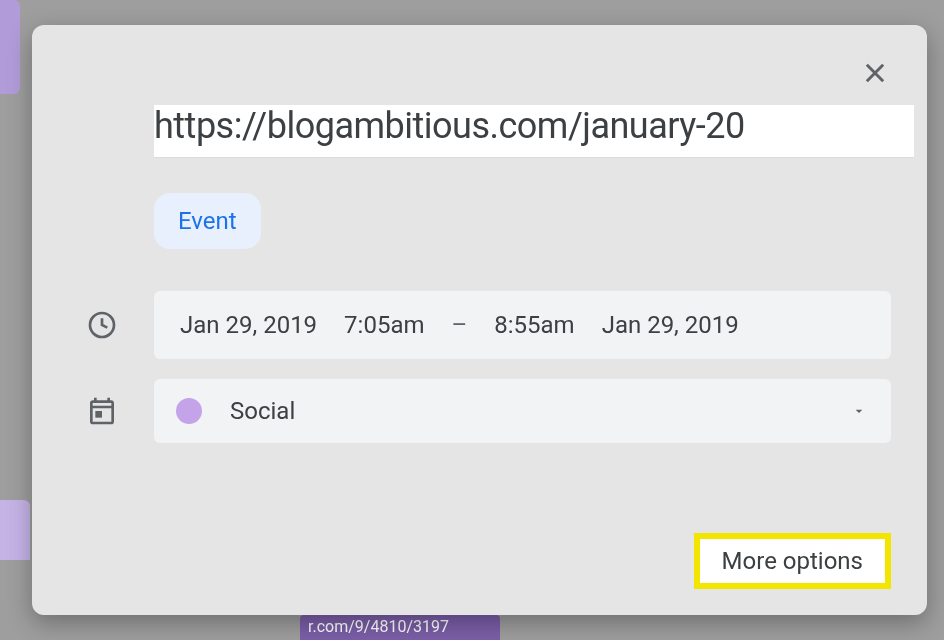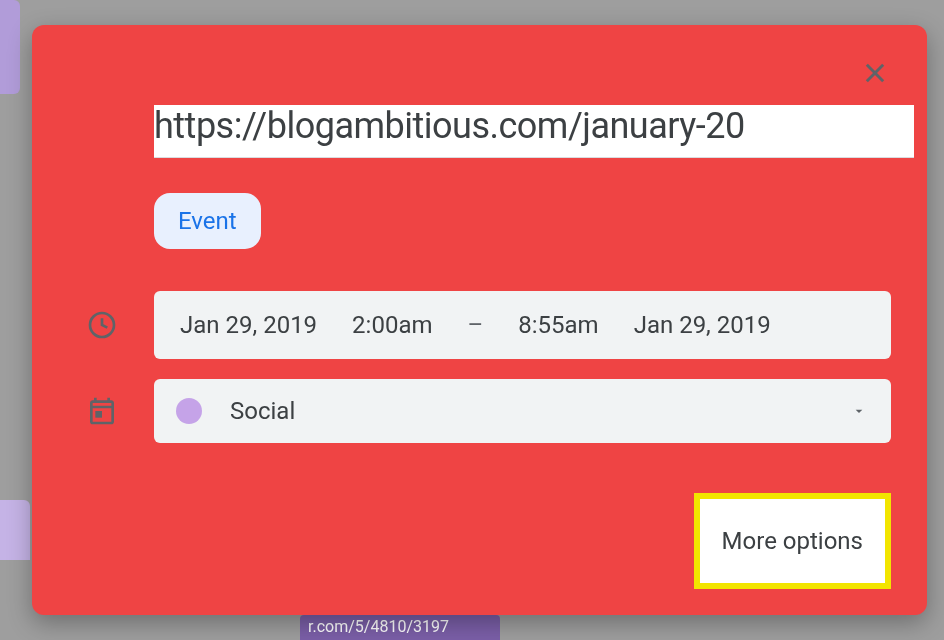--- a/index.html
+++ b/index.html
@@ -58,21 +58,21 @@
       padding: 2px 8px;
       border-radius: 4px 4px 0 0;
     }
     
     .modal {
       position: absolute;
       top: 25px;
       left: 32px;
       width: 895px;
       height: 590px;
-      background: #ef4444;
+      background: #e5e5e5;
       border-radius: 12px;
       box-shadow: 0 8px 24px rgba(0,0,0,0.3);
       padding: 40px 36px 30px 36px;
     }
     
     .close-btn {
       position: absolute;
       top: 28px;
       right: 32px;
       width: 40px;
@@ -145,21 +145,21 @@
       height: 32px;
     }
     
     .datetime-box {
       flex: 1;
       background: #f1f3f4;
       border-radius: 6px;
       padding: 20px 26px;
       display: flex;
       align-items: center;
-      gap: 35px;
+      gap: 27px;
       font-size: 24px;
       color: #3c4043;
     }
     
     .dash {
       color: #5f6368;
     }
     
     .calendar-box {
       flex: 1;
@@ -195,21 +195,21 @@
     .footer {
       position: absolute;
       bottom: 26px;
       right: 36px;
       display: flex;
       align-items: center;
       gap: 18px;
     }
     
     .more-options-btn {
-      padding: 28px 22px;
+      padding: 8px 22px;
       font-size: 24px;
       color: #3c4043;
       background: #fff;
       border: 6px solid #f2e500;
       cursor: pointer;
       font-family: inherit;
     }
     
     .save-btn {
       padding: 16px 32px;
@@ -226,21 +226,21 @@
     .row-calendar {
       margin-top: 20px;
     }
   </style>
 </head>
 <body>
 
 <div class="background">
   <div class="bg-block-left"></div>
   <div class="bg-block-bottom-left"></div>
-  <div class="bg-block-bottom">r.com/5/4810/3197</div>
+  <div class="bg-block-bottom">r.com/9/4810/3197</div>
 </div>
 
 <div class="modal">
   
   <div class="close-btn">
     <svg viewBox="0 0 24 24" fill="none" stroke="currentColor" stroke-width="2.5">
       <line x1="5" y1="5" x2="19" y2="19"></line>
       <line x1="19" y1="5" x2="5" y2="19"></line>
     </svg>
   </div>
@@ -253,21 +253,21 @@
   
   <div class="row">
     <div class="row-icon">
       <svg viewBox="0 0 24 24" fill="none" stroke="currentColor" stroke-width="2">
         <circle cx="12" cy="12" r="9"></circle>
         <polyline points="12,7 12,12 16,14"></polyline>
       </svg>
     </div>
     <div class="datetime-box">
       <span>Jan 29, 2019</span>
-      <span>2:00am</span>
+      <span>7:05am</span>
       <span class="dash">–</span>
       <span>8:55am</span>
       <span>Jan 29, 2019</span>
     </div>
   </div>
   
   <div class="row row-calendar">
     <div class="row-icon">
       <svg viewBox="0 0 24 24" fill="currentColor">
         <path d="M19 4h-1V2h-2v2H8V2H6v2H5c-1.1 0-2 .9-2 2v14c0 1.1.9 2 2 2h14c1.1 0 2-.9 2-2V6c0-1.1-.9-2-2-2zm0 16H5V10h14v10zm0-12H5V6h14v2z"></path>

